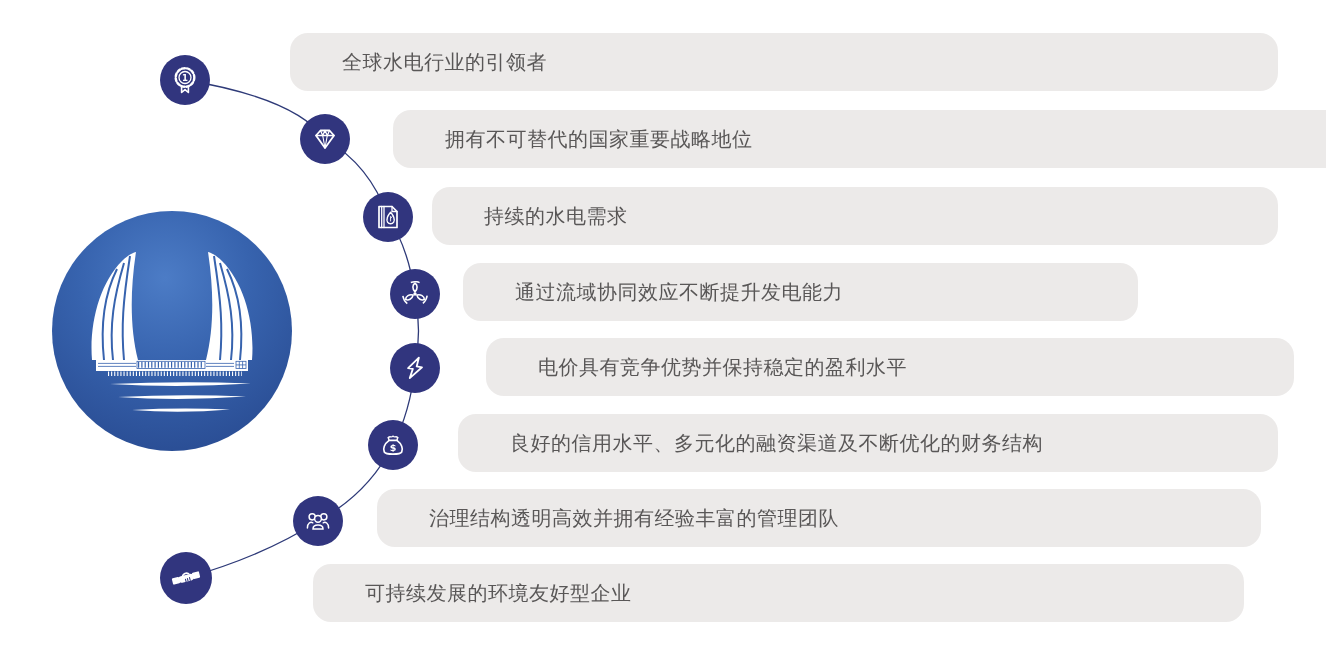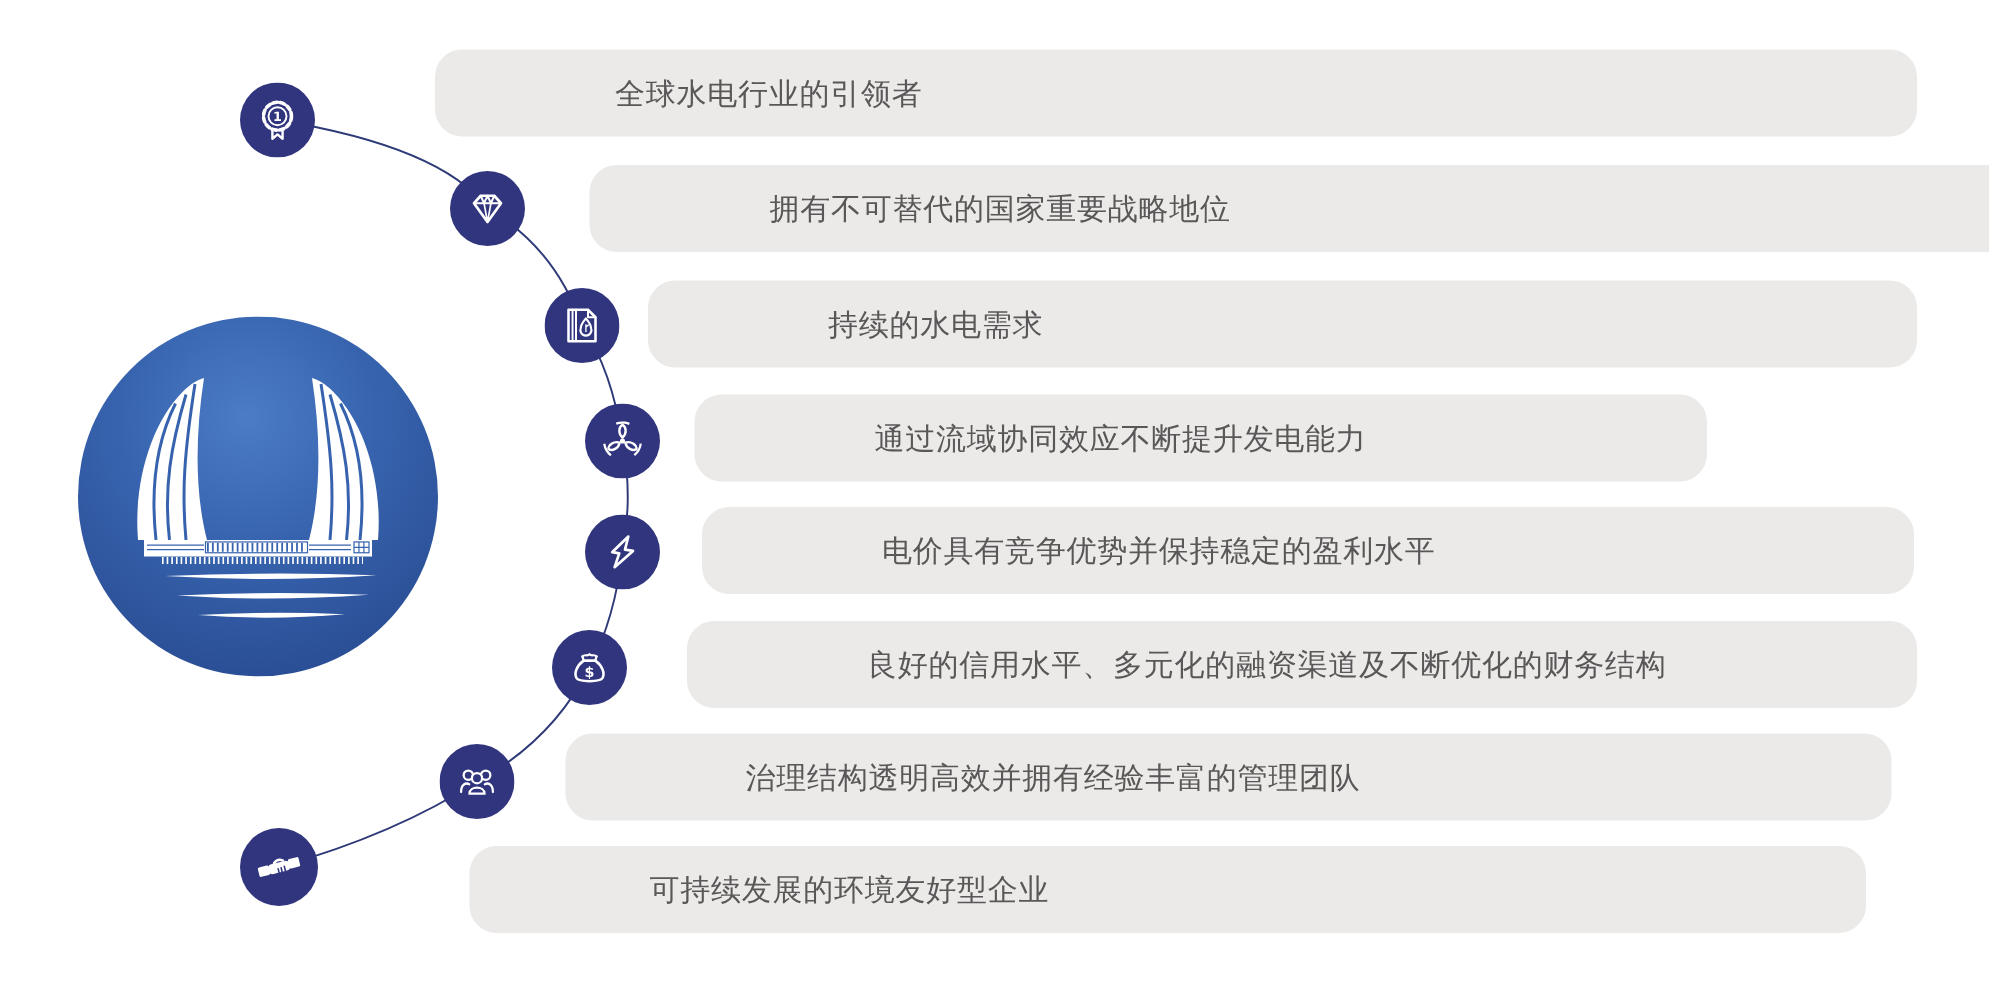--- a/index.html
+++ b/index.html
@@ -1,21 +1,21 @@
 <!DOCTYPE html>
 <html><head>
 <meta charset="utf-8">
 <style>
   html,body{margin:0;padding:0;background:#ffffff;}
   body{font-family:"DejaVu Sans","Liberation Sans",sans-serif;}
   .stage{position:relative;width:1326px;height:663px;background:#ffffff;overflow:hidden;}
   .connector-svg{position:absolute;left:0;top:0;width:1326px;height:663px;pointer-events:none;}
   .bar{
     position:absolute;height:58px;background:#ECEAE9;border-radius:18px;
-    display:flex;align-items:center;padding-left:120px;box-sizing:border-box;
+    display:flex;align-items:center;padding-left:52px;box-sizing:border-box;
   }
   .bar span{
     font-size:20px;color:#595757;letter-spacing:0.5px;white-space:nowrap;
   }
   .badge{position:absolute;width:50px;height:50px;}
   .badge svg{display:block;}
   .logo{position:absolute;left:52px;top:211px;width:240px;height:240px;}
 </style>
 </head>
 <body>
@@ -78,21 +78,21 @@
     </div>
   <div class="bar" style="left:393px;top:110px;width:1029px;">
       <span>拥有不可替代的国家重要战略地位</span>
     </div>
   <div class="bar" style="left:432px;top:187px;width:846px;text-align:right;">
       <span>持续的水电需求</span>
     </div>
   <div class="bar" style="left:463px;top:263px;width:675px;">
       <span>通过流域协同效应不断提升发电能力</span>
     </div>
-  <div class="bar" style="left:468px;top:338px;width:808px;">
+  <div class="bar" style="left:486px;top:338px;width:808px;">
       <span>电价具有竞争优势并保持稳定的盈利水平</span>
     </div>
   <div class="bar" style="left:458px;top:414px;width:820px;text-align:center;">
       <span>良好的信用水平、多元化的融资渠道及不断优化的财务结构</span>
     </div>
   <div class="bar" style="left:377px;top:489px;width:884px;">
       <span>治理结构透明高效并拥有经验丰富的管理团队</span>
     </div>
   <div class="bar" style="left:313px;top:564px;width:931px;">
       <span>可持续发展的环境友好型企业</span>

